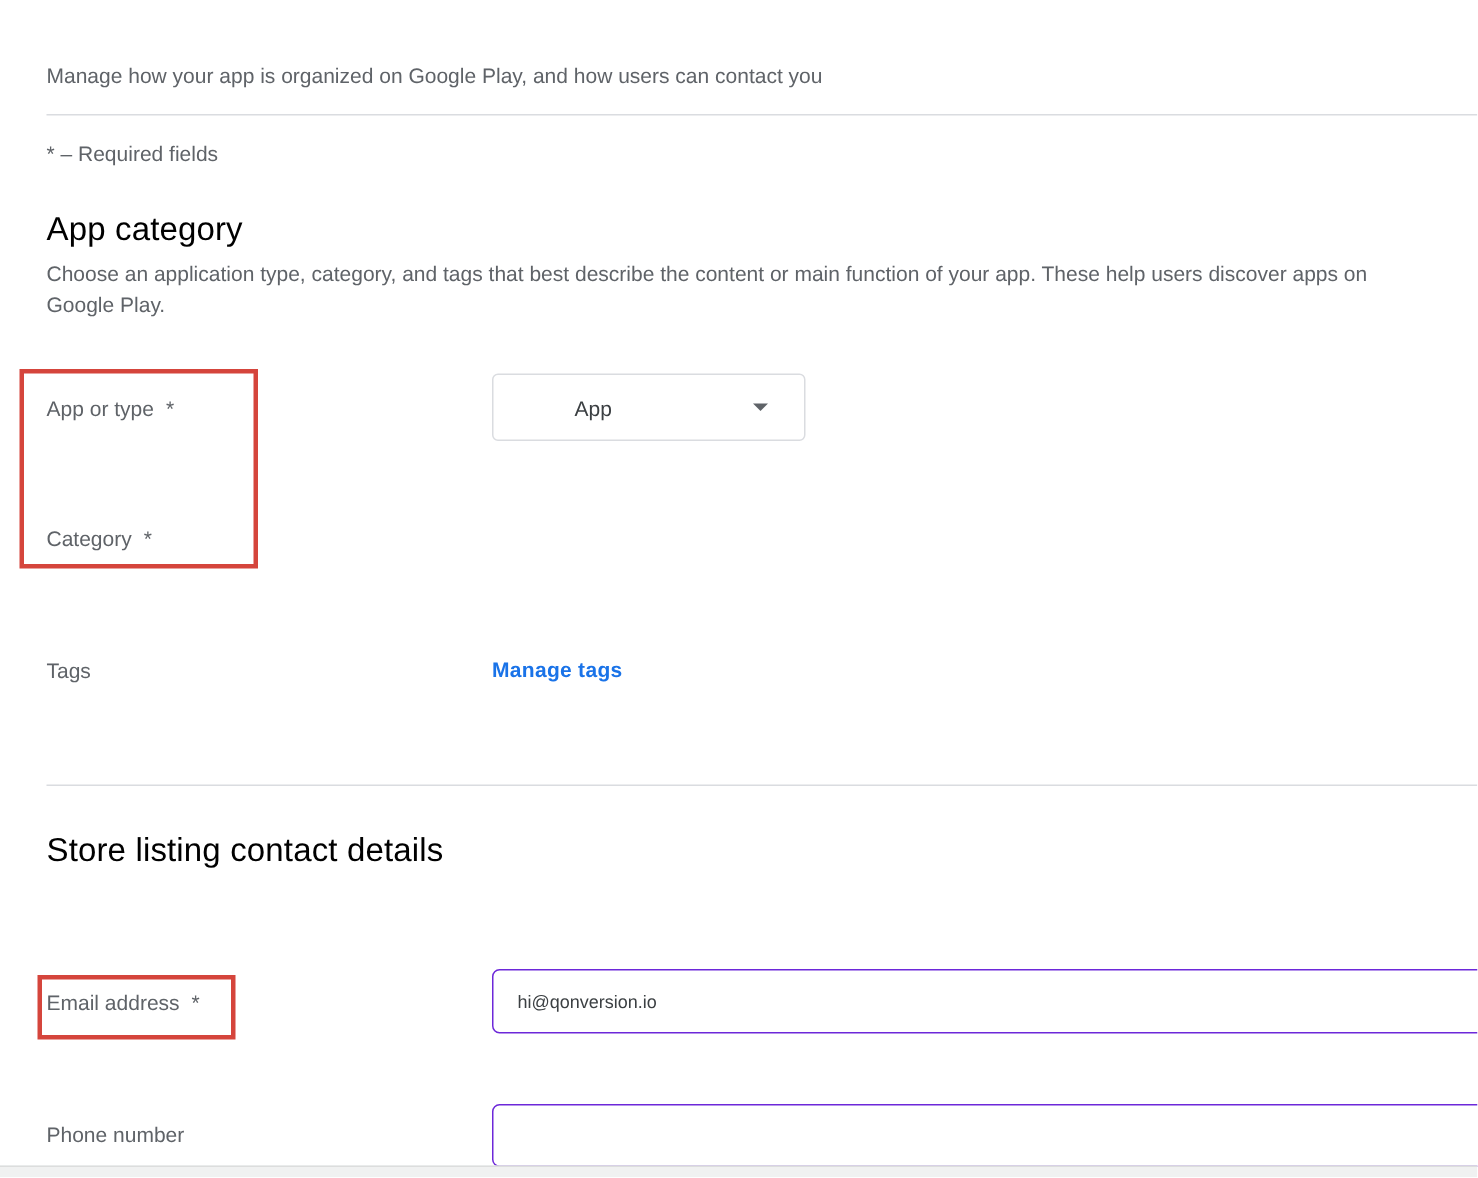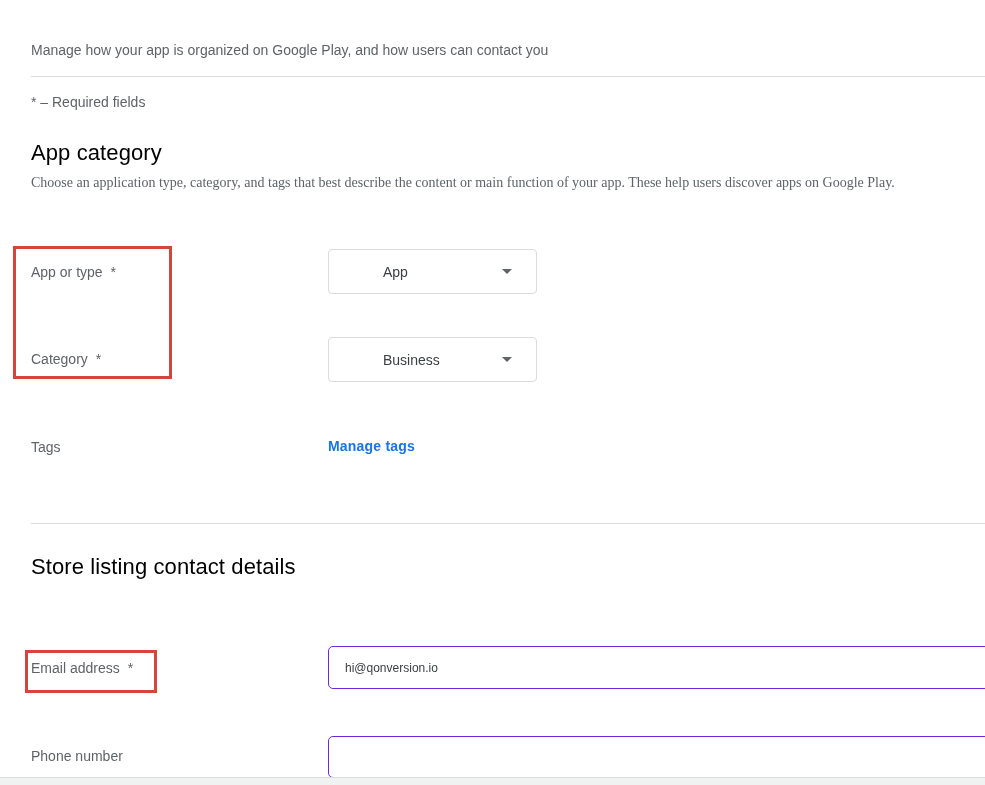--- a/index.html
+++ b/index.html
@@ -55,21 +55,21 @@
   }
   .section-heading.app-category { top: 139px; }
   .section-heading.contact { top: 553px; }
 
   .section-desc {
     left: 31px;
     font-size: 14px;
     line-height: 21px;
     color: #5f6368;
   }
-  .section-desc.app-category { top: 172px; width: 892px; font-family: Liberation Serif, serif; }
+  .section-desc.app-category { top: 172px; width: 892px; }
   .section-desc.contact { top: 594px; width: 892px; }
 
   .field-label {
     left: 31px;
     font-size: 14px;
     line-height: 16px;
     color: #5f6368;
     white-space: nowrap;
   }
   .asterisk { margin-left: 8px; }
@@ -160,24 +160,20 @@
     <span>App or type</span><span class="asterisk">*</span>
   </div>
   <div class="abs select-box select-1">
     <span class="value">App</span>
     <span class="chevron-down"></span>
   </div>
 
   <div class="abs field-label" style="top:351px;">
     <span>Category</span><span class="asterisk">*</span>
   </div>
-  <div class="abs select-box select-2">
-    <span class="value">Business</span>
-    <span class="chevron-down"></span>
-  </div>
 
   <div class="abs field-label" style="top:439px;">Tags</div>
   <a class="abs link manage-tags">Manage tags</a>
 
   <div class="abs divider divider-2"></div>
 
   <h2 class="abs section-heading contact">Store listing contact details</h2>
 
   <div class="abs annotation-box annotation-2"></div>
 

